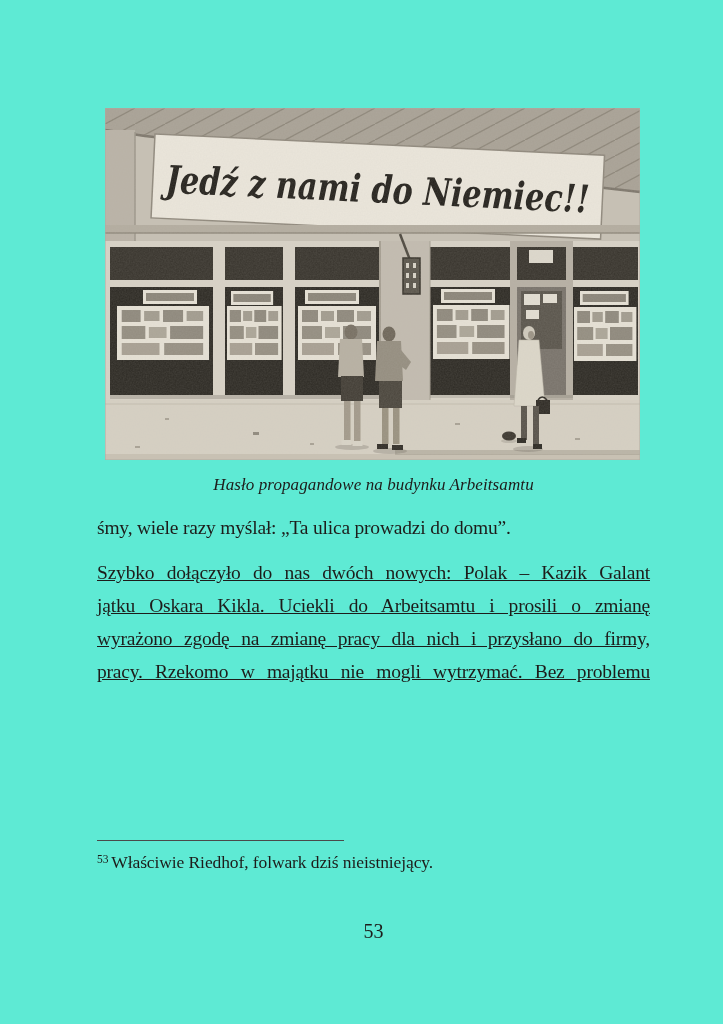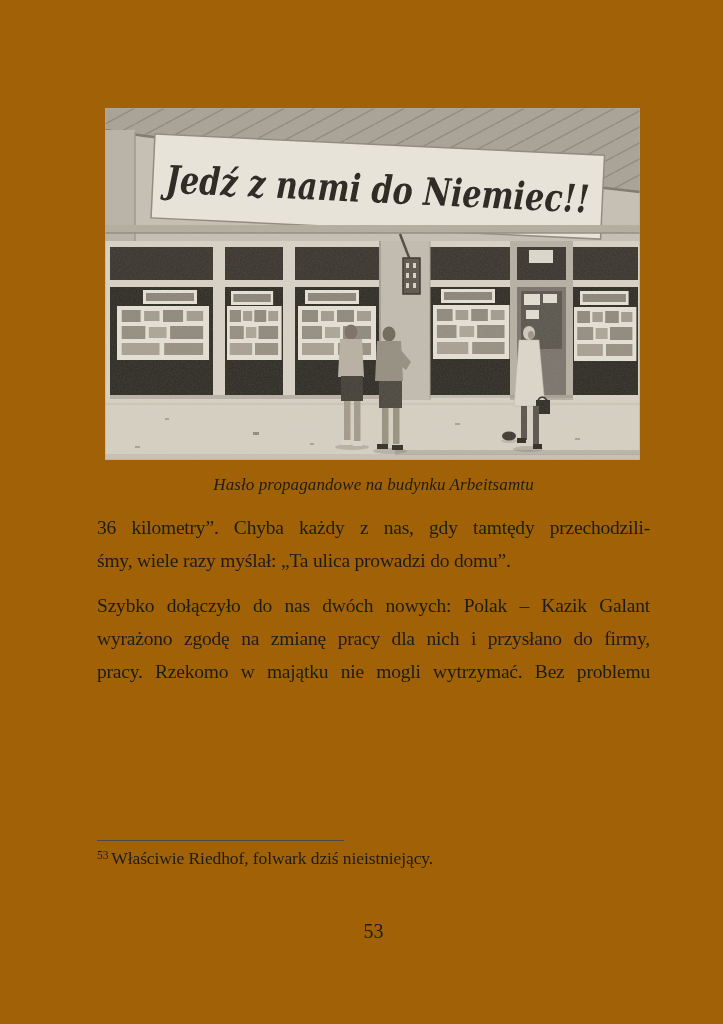--- a/index.html
+++ b/index.html
@@ -1,38 +1,38 @@
 <!DOCTYPE html>
 <html><head>
 <meta charset="utf-8">
 <style>
   html,body{margin:0;padding:0;background:#ffffff;}
   .page{
-    position:relative;width:723px;height:1024px;background:#a16207;
+    position:relative;width:723px;height:1024px;background:#5eead4;
     overflow:hidden;font-family:"Liberation Serif",serif;color:#1d1c1a;
   }
   .photo-wrap{position:absolute;left:105px;top:108px;width:535px;height:352px;}
   .photo-wrap svg{display:block;}
   .caption{
     position:absolute;left:97px;top:475px;width:553px;text-align:center;
     font-style:italic;font-size:17px;letter-spacing:0.1px;
   }
   .body-text{
     position:absolute;left:97px;top:511px;width:553px;
     font-size:19.5px;line-height:33px;letter-spacing:-0.2px;
   }
   .para{margin:0;}
-  .para + .para{margin-top:12px;}
+  .para + .para{margin-top:12px;text-decoration:underline;}
   .bl{text-align:justify;text-align-last:justify;}
   .bl.last{text-align-last:left;}
   sup.fnref{font-size:0.6em;position:relative;top:-0.5em;letter-spacing:0;}
   .fn-rule{position:absolute;left:97px;top:840px;width:247px;height:1px;background:#4a4a4a;}
   .footnote{
     position:absolute;left:97px;top:848px;width:553px;
-    font-size:17.5px;line-height:20px;letter-spacing:-0.1px;
+    font-size:17.5px;line-height:28px;letter-spacing:-0.1px;
   }
   .footnote .fnmark{font-size:11.5px;position:relative;top:-5px;margin-right:3px;}
   .page-number{
     position:absolute;left:97px;top:920px;width:553px;text-align:center;font-size:20px;
   }
 </style>
 </head>
 <body>
 
 <div class="page">
@@ -204,25 +204,25 @@
 
       <rect width="535" height="352" filter="url(#grain)"></rect>
       <rect width="535" height="352" fill="none" stroke="#b0aaa0" stroke-width="1"></rect>
     </svg>
   </figure>
 
   <div class="caption">Hasło propagandowe na budynku Arbeitsamtu</div>
 
   <div class="body-text">
     <div class="para">
-      <div class="bl">36 kilometry”. Chyba każdy z nas, gdy tamtędy przechodzili-</div>
       <div class="bl last">śmy, wiele razy myślał: „Ta ulica prowadzi do domu”.</div>
     </div>
     <div class="para">
       <div class="bl">Szybko dołączyło do nas dwóch nowych: Polak – Kazik Galant</div>
+      <div class="bl">jątku Oskara Kikla. Uciekli do Arbeitsamtu i prosili o zmianę</div>
       <div class="bl">wyrażono zgodę na zmianę pracy dla nich i przysłano do firmy,</div>
       <div class="bl">pracy. Rzekomo w majątku nie mogli wytrzymać. Bez problemu</div>
     </div>
   </div>
 
   <div class="fn-rule"></div>
   <div class="footnote">
     <span class="fnmark">53</span><span>Właściwie Riedhof, folwark dziś nieistniejący.</span>
   </div>
 

